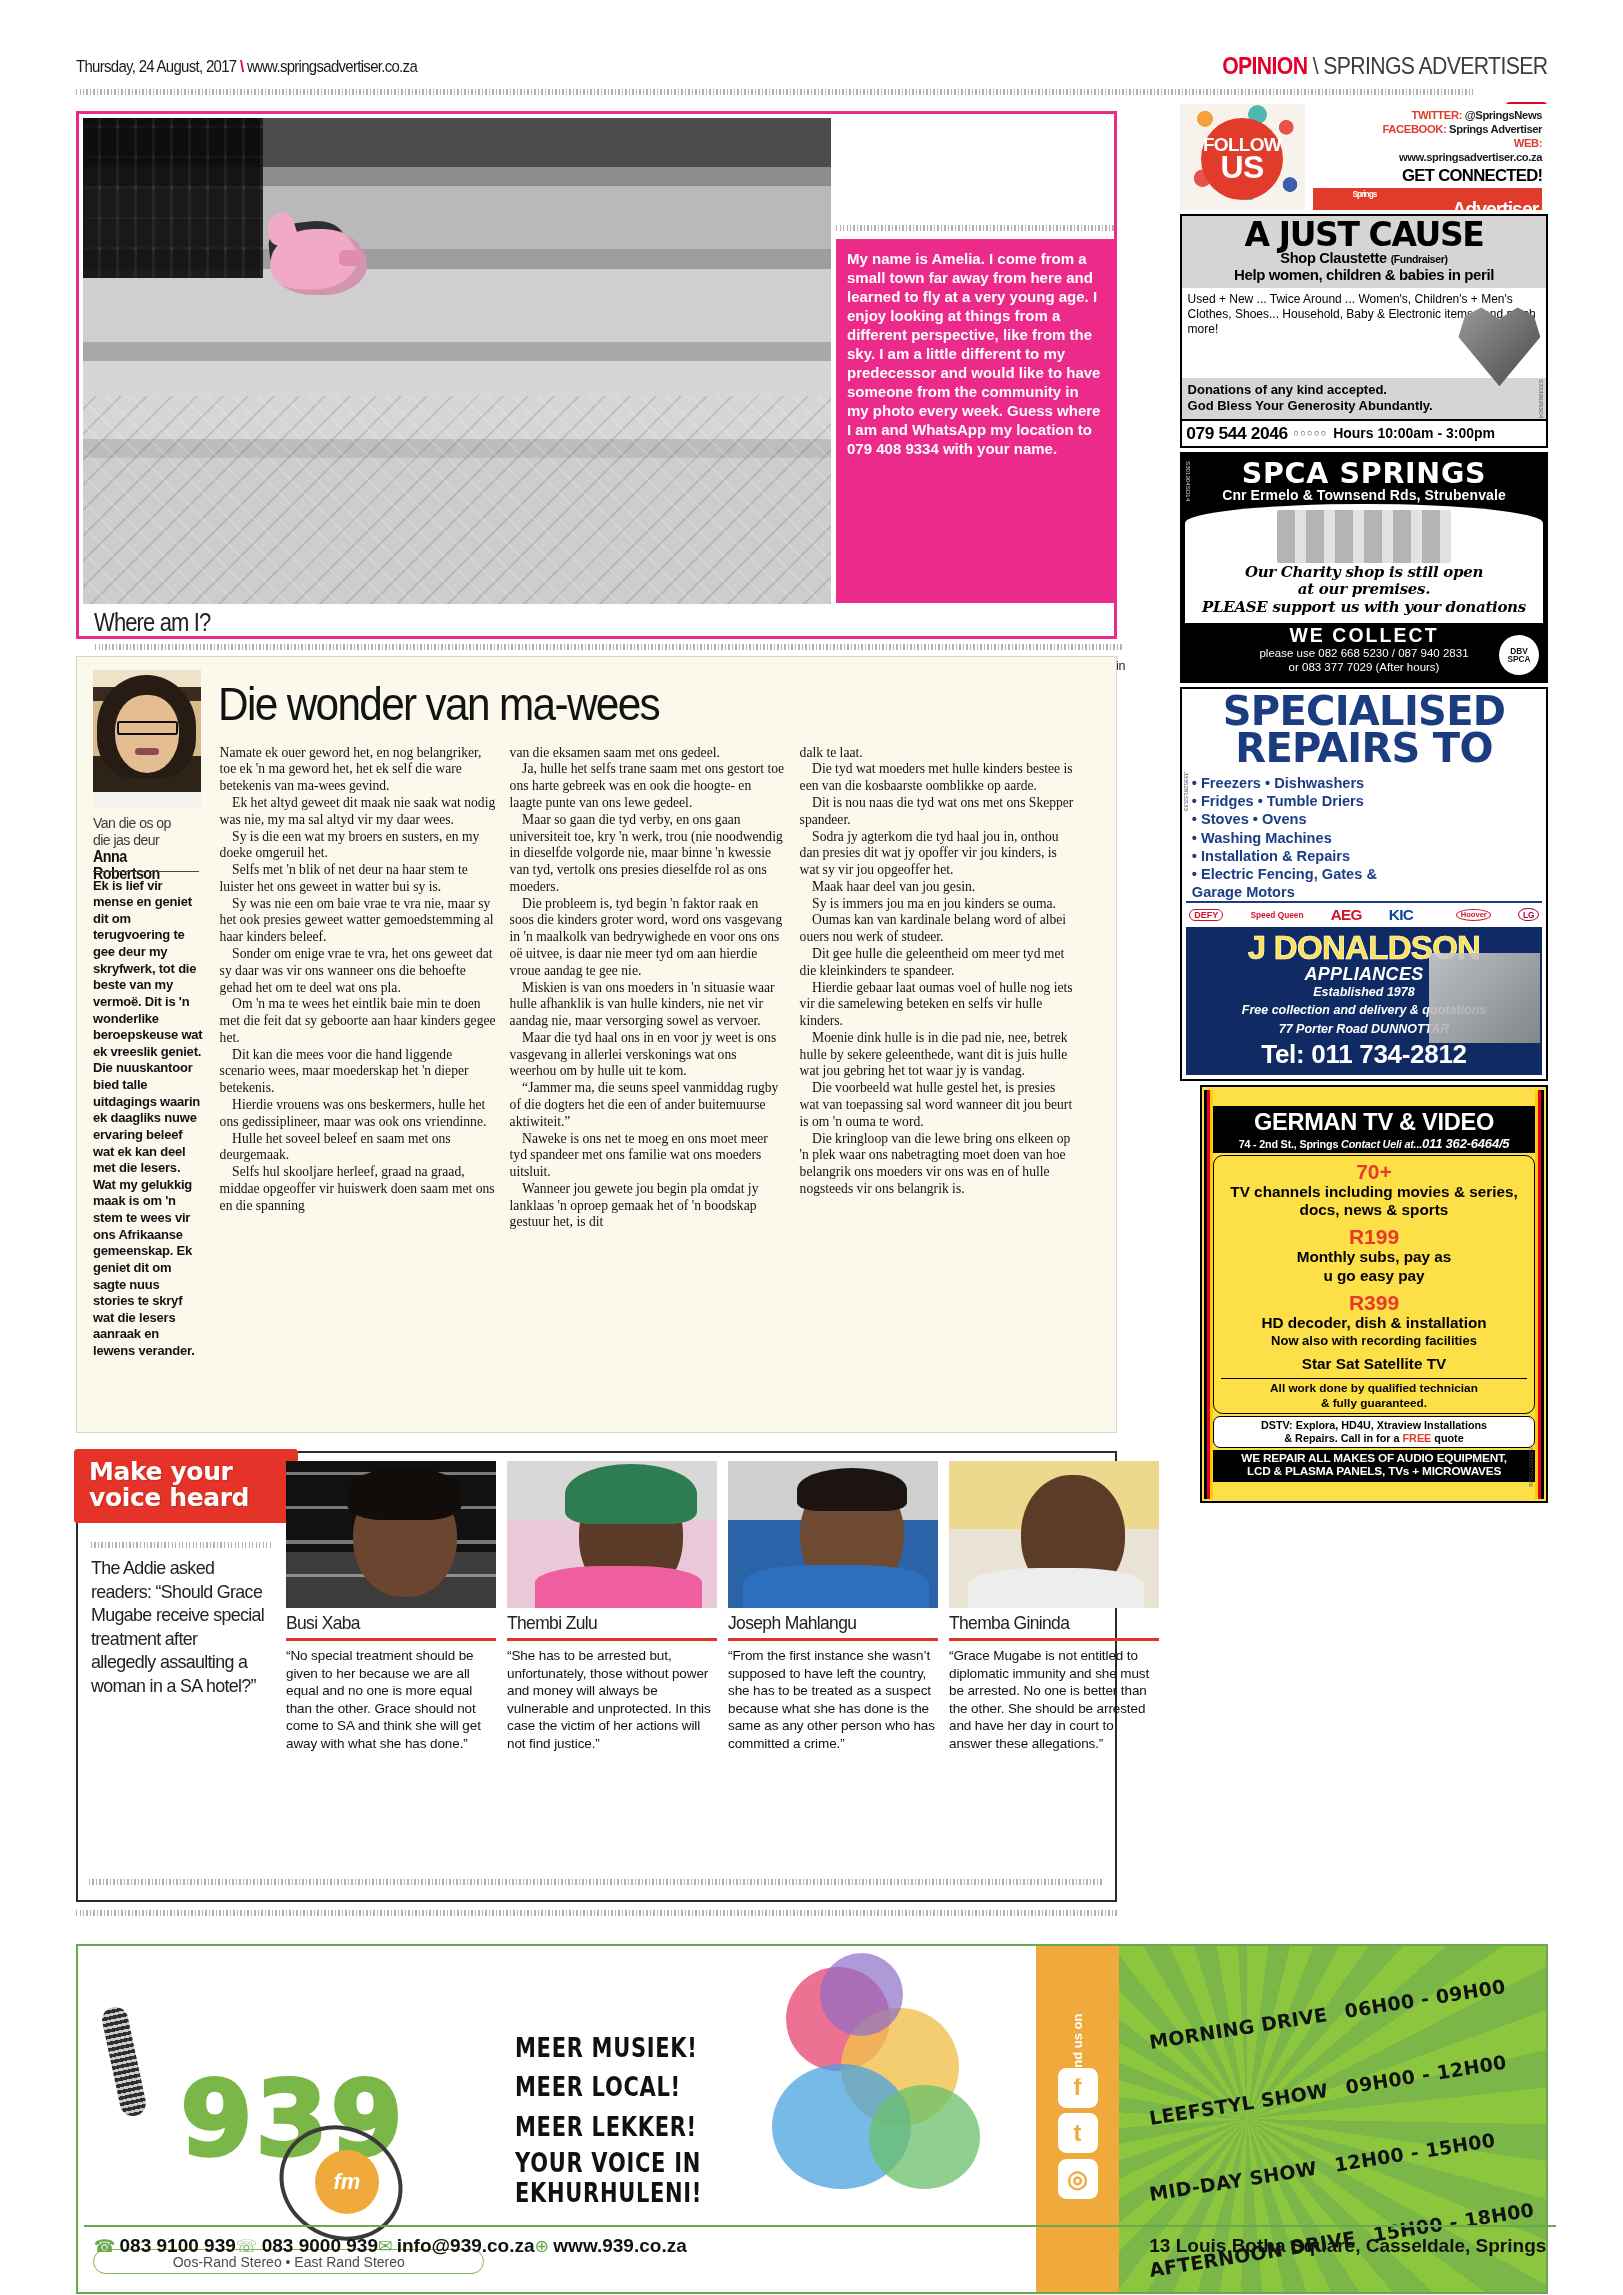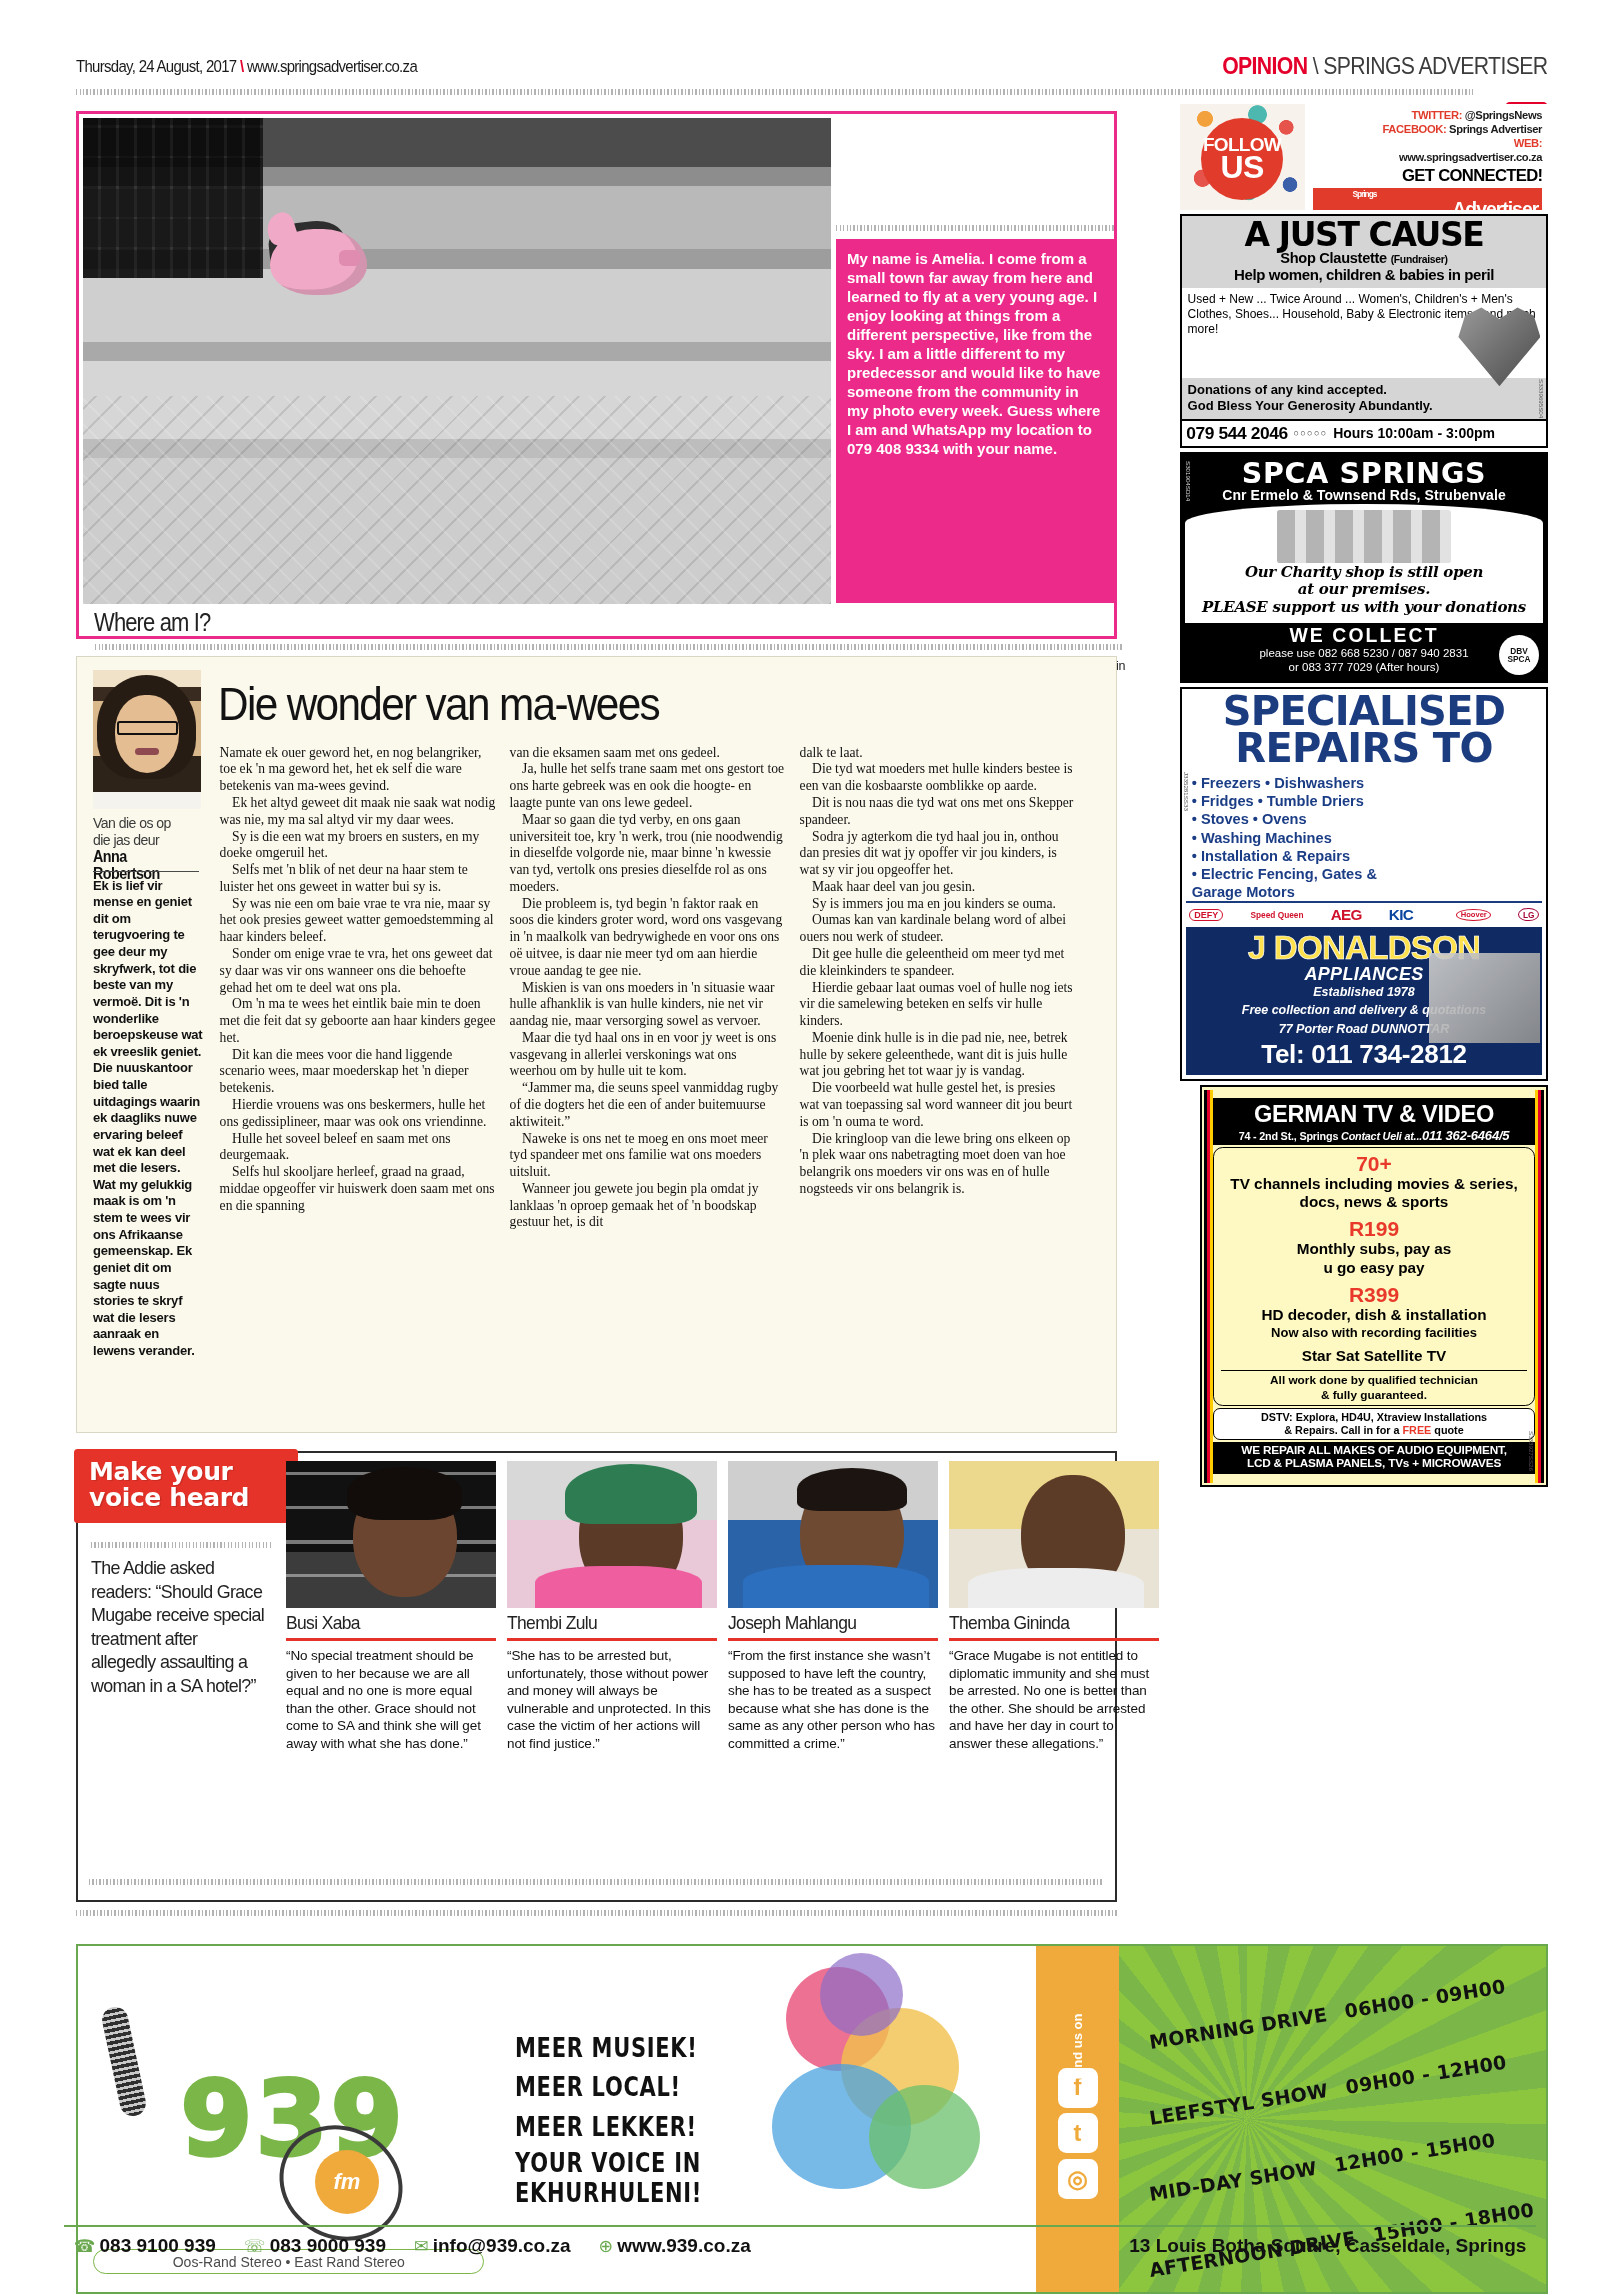--- a/index.html
+++ b/index.html
@@ -197,21 +197,21 @@
   .b-kic{color:#0a46a0;font-size:15.3px;letter-spacing:-0.7px;}
   .b-hoover{color:#d0112b;border:1.4px solid #d0112b;border-radius:50%;padding:0.7px 3.5px;font-size:7.6px;margin-left:16px;}
   .b-lg{color:#a50034;border:1.4px solid #a50034;border-radius:50%;padding:0.7px 3.5px;font-size:8.3px;}
   .donaldson{background:#102b63;color:#fff;text-align:center;padding:4.2px 2.8px 5.6px;}
   .dn-name{color:#ffe14d;font-weight:700;font-size:33px;letter-spacing:-0.7px;line-height:1;
     -webkit-text-stroke:0.7px #fff;}
   .dn-app{font-style:italic;font-weight:700;font-size:18px;letter-spacing:0.3px;}
   .dn-est{font-style:italic;font-weight:700;font-size:12.5px;}
   .dn-free{font-style:italic;font-weight:700;font-size:12.5px;line-height:1.2;margin-top:4.2px;}
   .dn-tel{font-weight:700;font-size:26px;letter-spacing:-0.3px;margin-top:1.4px;}
-  .ad-german{border:2.1px solid #000;background:#fef9c3;position:relative;padding:11px 11px;margin-left:20px;}
+  .ad-german{border:2.1px solid #000;background:#fde047;position:relative;padding:19px 11px;margin-left:20px;}
   .g-flagL,.g-flagR{position:absolute;top:2.1px;bottom:2.1px;width:9px;}
   .g-flagL{left:2.1px;background:linear-gradient(90deg,#000 0 33%,#e4002b 33% 66%,#ffcc00 66% 100%);}
   .g-flagR{right:2.1px;background:linear-gradient(90deg,#ffcc00 0 33%,#e4002b 33% 66%,#000 66% 100%);}
   .g-head{background:#000;color:#fff;text-align:center;padding:2.1px 2.8px 2.8px;}
   .g-head .t{font-weight:700;font-size:23.6px;letter-spacing:-0.3px;}
   .g-head .s{font-weight:700;font-size:10.8px;letter-spacing:-0.2px;}
   .g-head .s i{font-style:italic;}
   .g-head .s b{font-size:13px;font-style:italic;}
   .g-body{border:1.4px solid #000;border-radius:9.7px;margin-top:2.1px;padding:4.2px 4.2px 2.8px;text-align:center;}
   .g-red{color:#e8392a;font-weight:700;font-size:21px;line-height:1.05;}
@@ -254,22 +254,22 @@
     justify-content:center;color:#f0a93b;font-size:23.6px;font-weight:700;}
   .radio .schedule{flex:1;background:
     repeating-conic-gradient(from 0deg at 30% 50%,#8cc63f 0 7deg,#7ab648 7deg 14deg);
     position:relative;}
   .sched-list{position:absolute;left:28px;top:28px;right:14px;bottom:14px;
     display:flex;flex-direction:column;justify-content:space-around;}
   .sched-row{font-family:"DejaVu Sans",sans-serif;font-weight:700;font-size:19px;color:#111;
     transform:rotate(-9deg);letter-spacing:0.3px;white-space:nowrap;}
   .sched-row .tm{margin-left:18px;}
   
-  .contactbar{position:absolute;left:64px;top:2225px;width:1472px;height:40px;
-    display:flex;align-items:center;gap:28px;font-weight:700;font-size:19px;color:#111;
+  .contactbar{position:absolute;left:84px;top:2225px;width:1472px;height:40px;
+    display:flex;align-items:center;gap:0;font-weight:700;font-size:19px;color:#111;
     padding:0 9.7px;box-sizing:border-box;border-top:2.1px solid #6aa84f;justify-content:flex-end;}
   .contactbar .ic{color:#6aa84f;font-weight:400;font-size:17.4px;margin-right:4.2px;}
   .contactbar .addr{margin-left:auto;}
   .midrule{position:absolute;left:76px;top:1910px;width:1041px;}
 </style>
 </head>
 <body>
 
 <div class="page">
 

